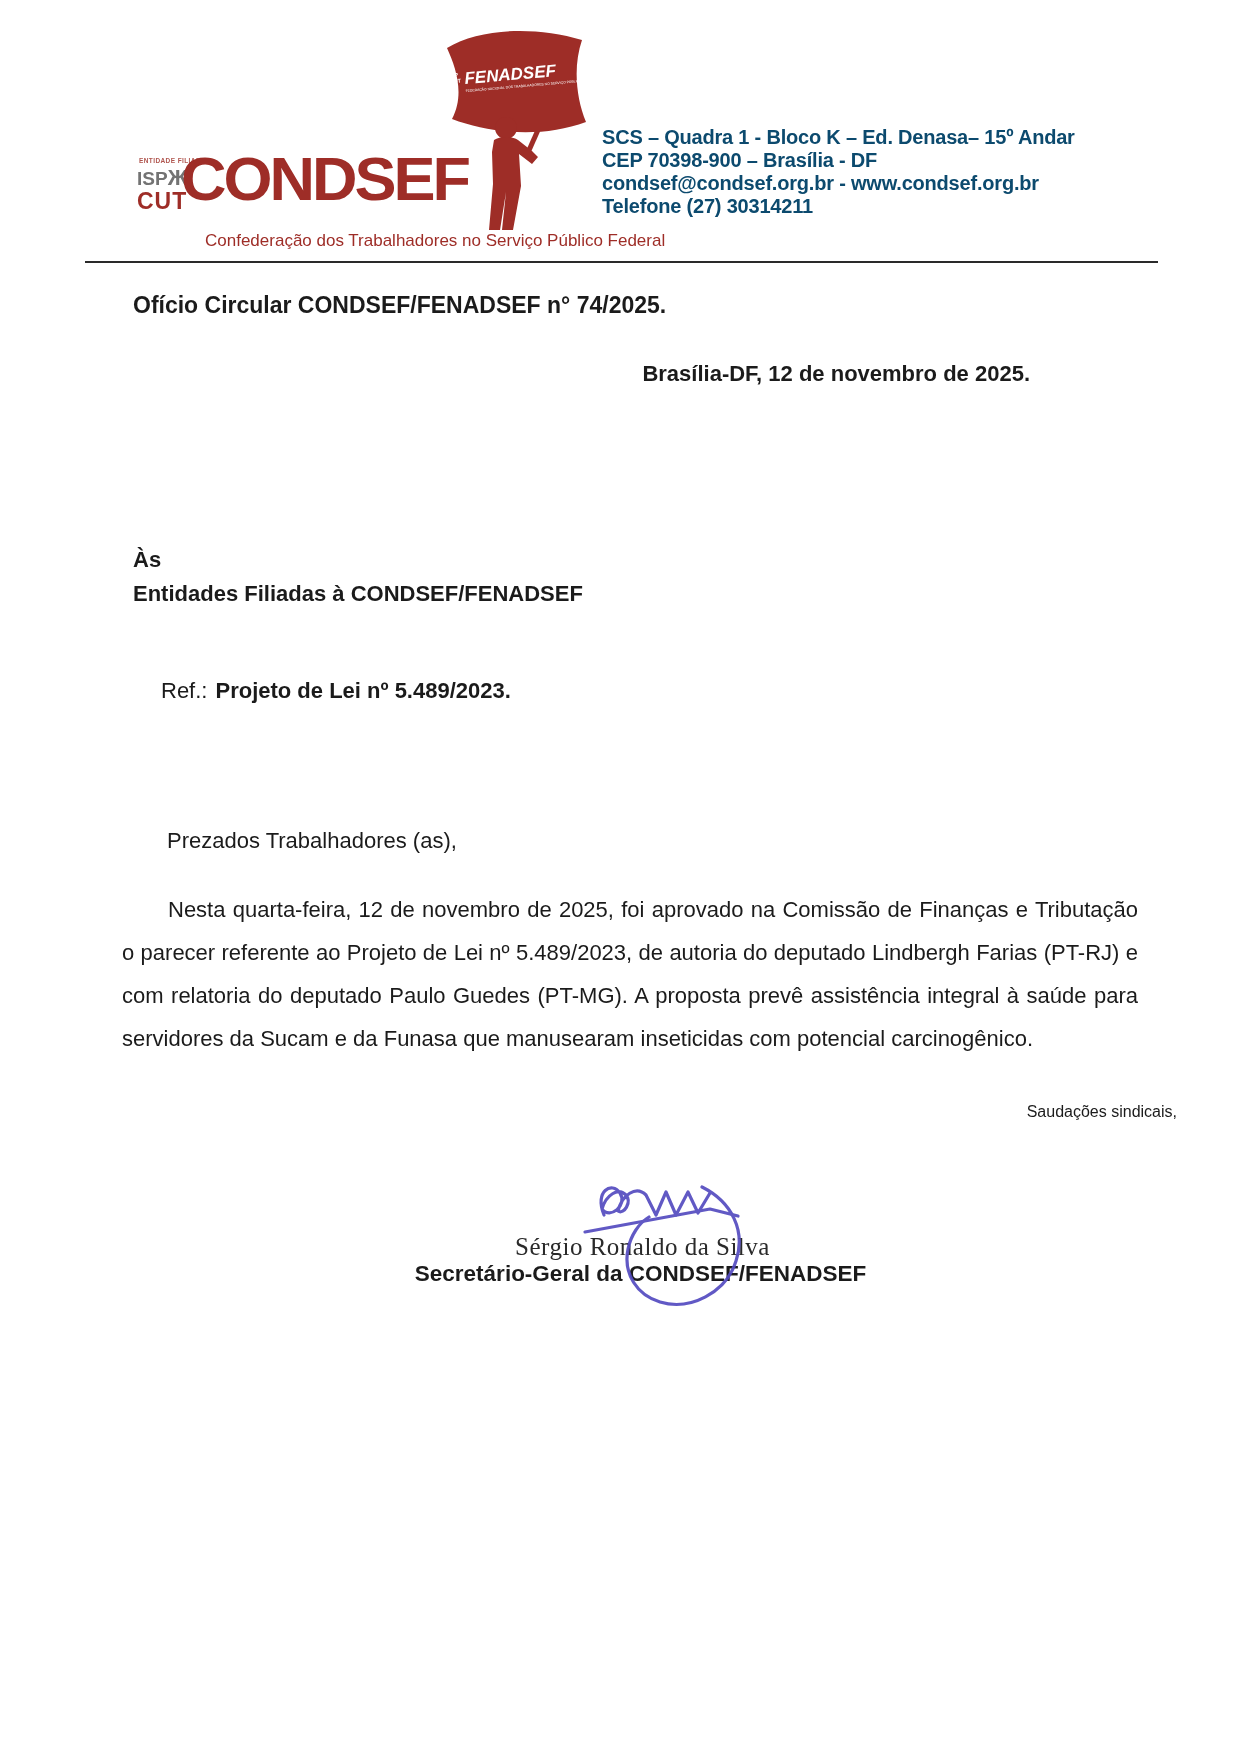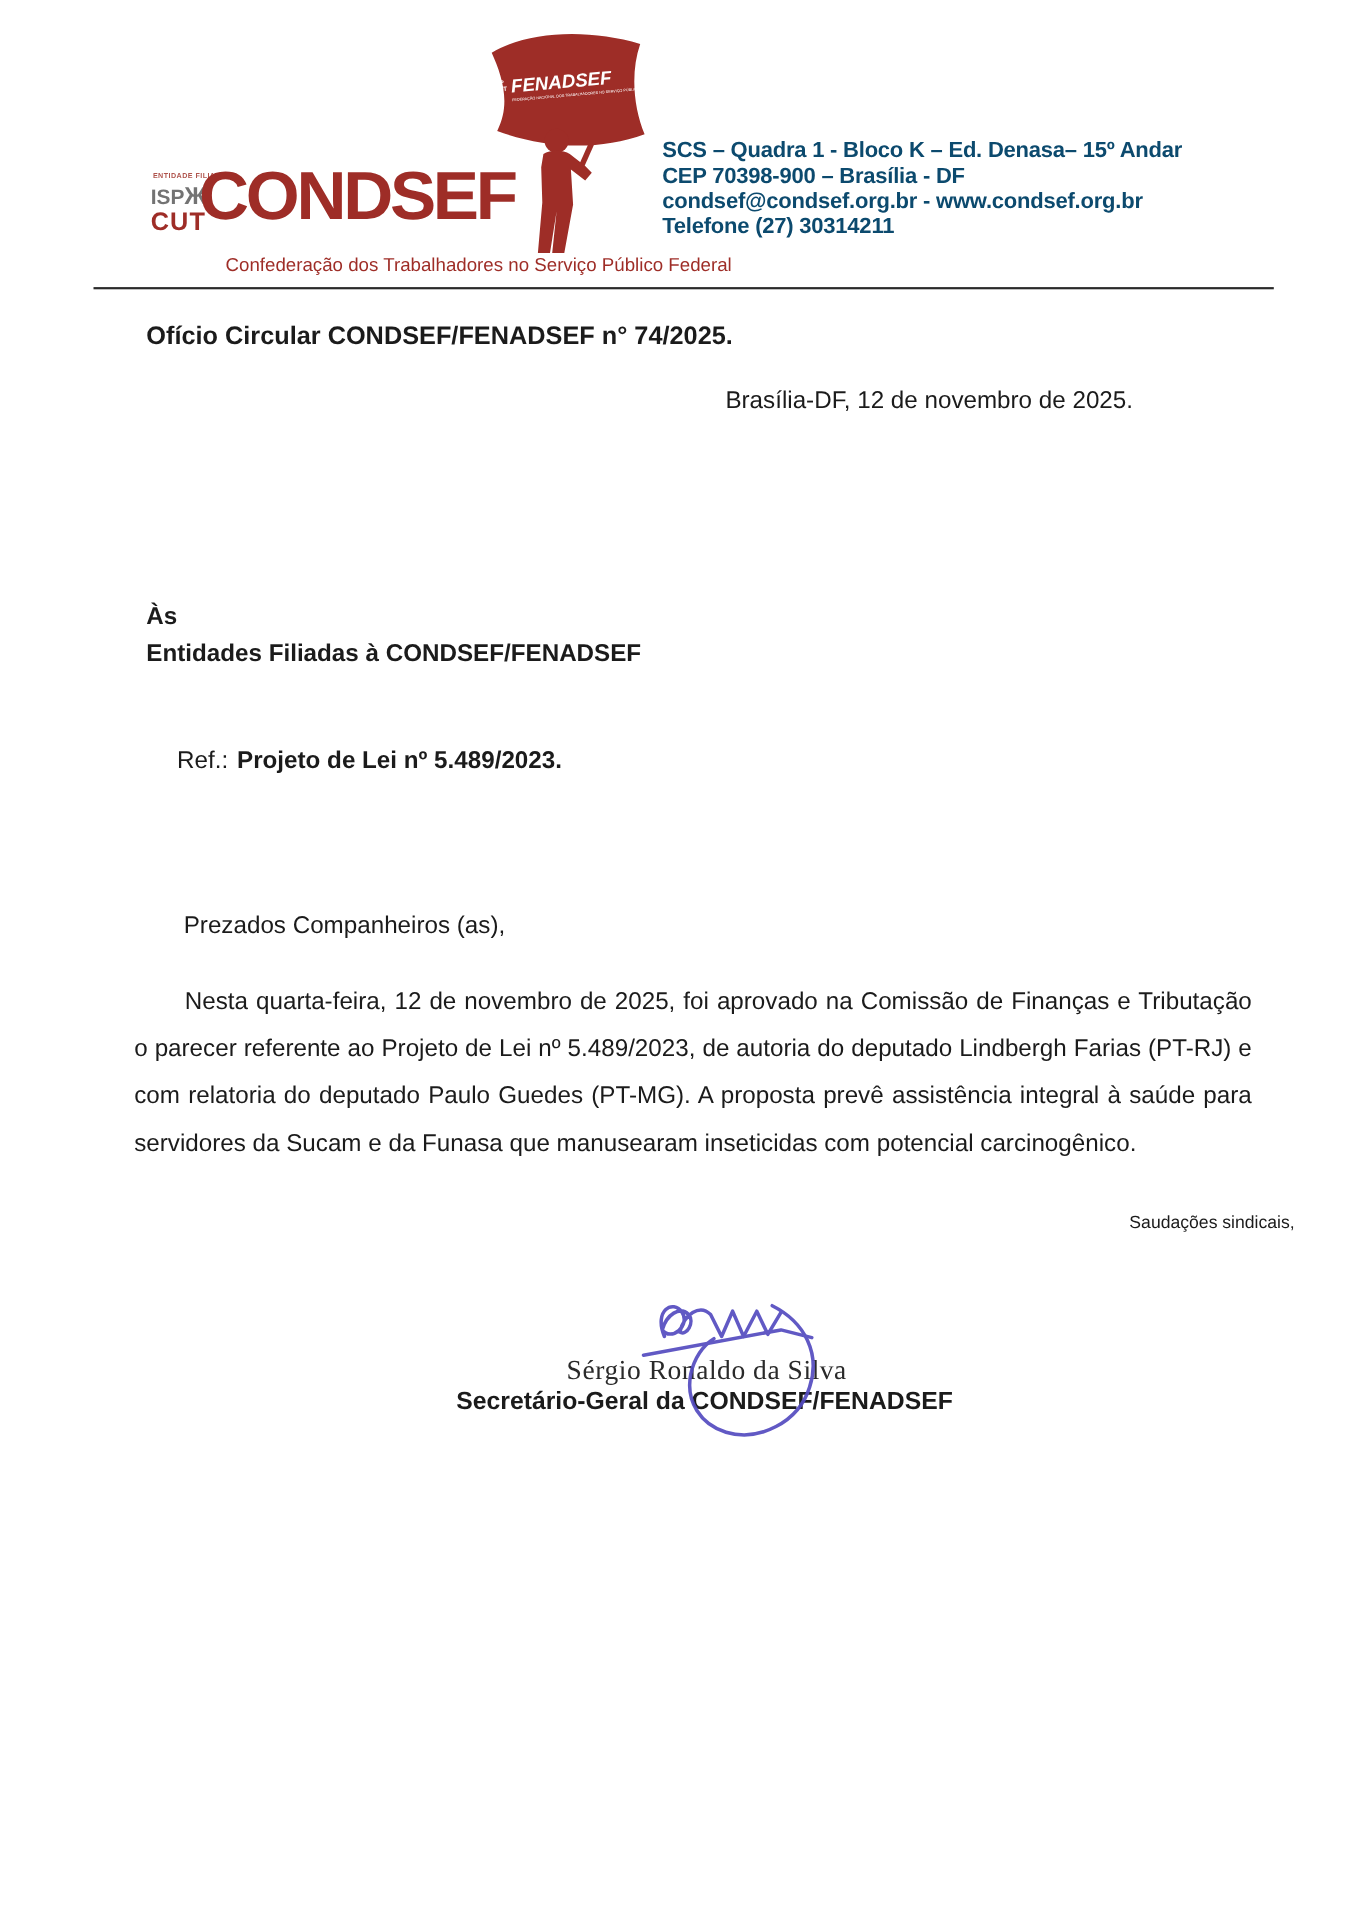--- a/index.html
+++ b/index.html
@@ -31,21 +31,21 @@
     right:79px; top:126px; width:560px; text-align:left;
     color:#0c4a6e; font-weight:bold; font-size:20px; line-height:23px;
     letter-spacing:-0.2px;
   }
   .rule {
     left:85px; top:261px; width:1073px; height:2px; background:#2a2a2a;
   }
 
   
   .doc-number { left:133px; top:292px; font-size:23px; font-weight:bold; }
-  .date-line  { right:211px; top:351px; font-size:22px; }
+  .date-line  { right:211px; top:361px; font-size:22px;font-weight:bold; }
   .salutation { left:133px; top:547px; font-size:22px; font-weight:bold; }
   .recipient  { left:133px; top:581px; font-size:22px; font-weight:bold; }
   .ref-line   { left:133px; top:678px; font-size:22px; }
   .ref-line .ref-label { font-weight:normal; margin-right:8px;margin-left:28px; }
   .ref-line .ref-value { font-weight:bold; }
   .greeting   { left:167px; top:828px; font-size:22px; }
   .body-par   {
     left:122px; top:888px; width:1016px;
     font-size:22px; line-height:43px; text-align:justify; text-indent:46px;
   }
@@ -105,21 +105,21 @@
 <div>
   <div class="abs doc-number">Ofício Circular CONDSEF/FENADSEF n° 74/2025.</div>
   <div class="abs date-line">Brasília-DF, 12 de novembro de 2025.</div>
   <div class="abs salutation">Às</div>
   <div class="abs recipient">Entidades Filiadas à CONDSEF/FENADSEF</div>
 
   <div class="abs ref-line">
     <span class="ref-label">Ref.:</span><span class="ref-value">Projeto de Lei nº 5.489/2023.</span>
   </div>
 
-  <div class="abs greeting">Prezados Companheiros (as),</div>
+  <div class="abs greeting">Prezados Trabalhadores (as),</div>
   <div class="abs body-par">Nesta quarta-feira, 12 de novembro de 2025, foi aprovado na Comissão de Finanças e Tributação o parecer referente ao Projeto de Lei nº 5.489/2023, de autoria do deputado Lindbergh Farias (PT-RJ) e com relatoria do deputado Paulo Guedes (PT-MG). A proposta prevê assistência integral à saúde para servidores da Sucam e da Funasa que manusearam inseticidas com potencial carcinogênico.</div>
   <div class="abs closing">Saudações sindicais,</div>
 
   <div class="abs signer-name">Sérgio Ronaldo da Silva</div>
   <div class="abs signer-title">Secretário-Geral da CONDSEF/FENADSEF</div>
 
   <svg class="abs signature-ink" viewBox="0 0 200 138" xmlns="http://www.w3.org/2000/svg">
     <g fill="none" stroke="#544BC0" stroke-width="3.2" stroke-linecap="round" stroke-linejoin="round" opacity="0.92">
       <path d="M 150 12 C 180 27, 194 56, 184 86 C 174 118, 138 136, 108 127 C 85 120, 71 99, 76 74 C 79 60, 87 48, 97 42"></path>
       <path d="M 52 40 C 42 16, 60 6, 68 18 C 76 30, 58 45, 50 34 C 54 20, 66 12, 74 20 C 80 27, 72 40, 66 36 C 70 20, 84 10, 94 20 L 104 40 L 114 17 L 124 40 L 136 17 L 146 38 L 158 18"></path>

